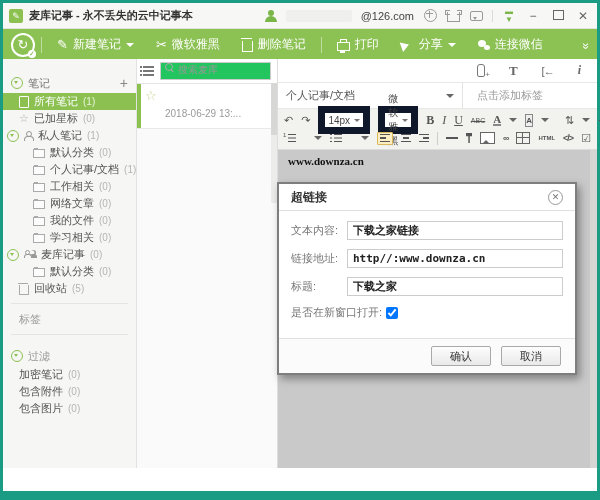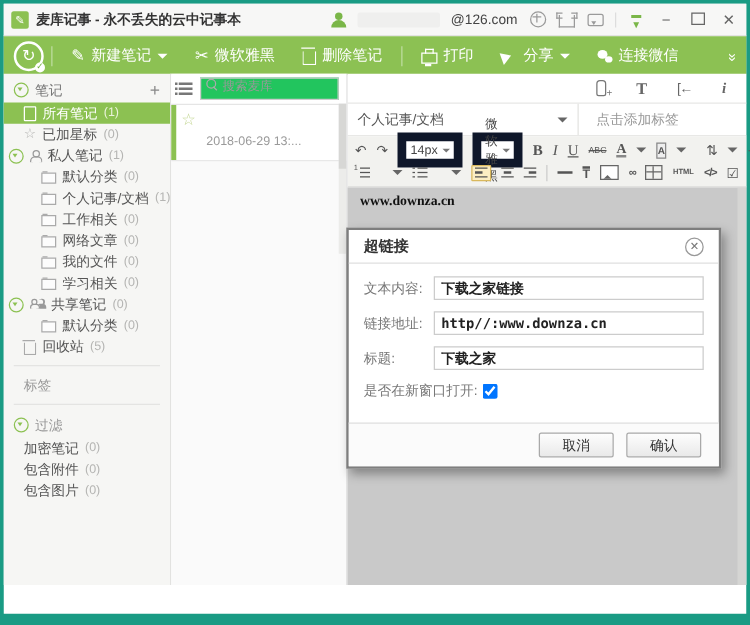--- a/index.html
+++ b/index.html
@@ -47,21 +47,21 @@
   .i-print::after{content:"";position:absolute;left:2px;bottom:-3px;width:5px;height:2px;background:#fff;}
   .i-share{width:0;height:0;border:5px solid transparent;border-left:8px solid #fff;transform:rotate(-20deg);}
   .i-wechat{width:12px;height:10px;position:relative;}
   .i-wechat::before{content:"";position:absolute;left:0;top:0;width:8px;height:7px;background:#fff;border-radius:50%;}
   .i-wechat::after{content:"";position:absolute;right:0;bottom:0;width:6px;height:5px;background:#fff;border-radius:50%;}
   .more{margin-left:auto;font-size:12px;transform:rotate(90deg);letter-spacing:-2px;}
 
   
   .main{position:absolute;left:0;top:56px;right:0;bottom:23px;display:flex;}
   .sidebar{width:134px;background:#f6f6f4;border-right:1px solid #e2e2e0;font-size:11px;color:#555;padding-top:3px;box-sizing:border-box;}
-  .sb-header{display:flex;align-items:center;height:20px;padding:0 8px;color:#777;gap:5px;}
+  .sb-header{display:flex;align-items:center;height:20px;padding:0 8px;color:#777;gap:5px;margin-top:11px;}
   .sb-plus{margin-left:auto;font-size:14px;color:#888;}
   .i-exp{width:10px;height:10px;border:1px solid #8cc152;border-radius:50%;position:relative;flex:0 0 auto;}
   .i-exp::after{content:"";position:absolute;left:2px;top:3px;border:3px solid transparent;border-top-color:#8cc152;border-left-width:2.5px;border-right-width:2.5px;}
   .sb-item{display:flex;align-items:center;height:17px;padding:0 6px 0 16px;gap:5px;cursor:pointer;}
   .sb-item.ind{padding-left:30px;}
   .sb-item.sel{background:#8cc152;color:#fff;}
   .sb-item.sel .cnt{color:#eaf3da;}
   .sb-item .lbl{white-space:nowrap;}
   .cnt{color:#b5b5b3;font-size:10px;}
   .hasexp{padding-left:4px;}
@@ -280,21 +280,21 @@
         <span class="cnt">(0)</span>
       </div>
       <div class="sb-item ind">
         <span class="ico i-folder"></span>
         <span class="lbl">学习相关</span>
         <span class="cnt">(0)</span>
       </div>
       <div class="sb-item hasexp">
         <span class="i-exp"></span>
         <span class="ico i-users"></span>
-        <span class="lbl">共享笔记</span>
+        <span class="lbl">麦库记事</span>
         <span class="cnt">(0)</span>
       </div>
       <div class="sb-item ind">
         <span class="ico i-folder"></span>
         <span class="lbl">默认分类</span>
         <span class="cnt">(0)</span>
       </div>
       <div class="sb-item">
         <span class="ico i-trash-g"></span>
         <span class="lbl">回收站</span>
@@ -441,19 +441,19 @@
       <div class="m-row">
         <span class="m-label">标题:</span>
         <input class="m-input cjk" value="下载之家" style="">
       </div>
       <div class="m-check-row">
         <span>是否在新窗口打开:</span>
         <input type="checkbox" checked="" style="">
       </div>
     </div>
     <div class="m-foot">
+      <button class="m-btn">确认</button>
       <button class="m-btn">取消</button>
-      <button class="m-btn">确认</button>
     </div>
   </div>
 
 </div>
 </div>
 
 </body></html>

